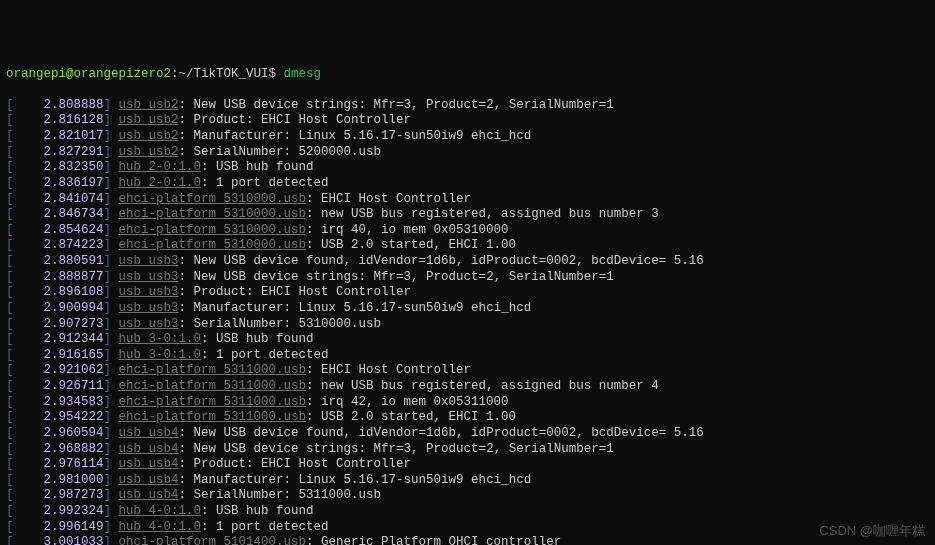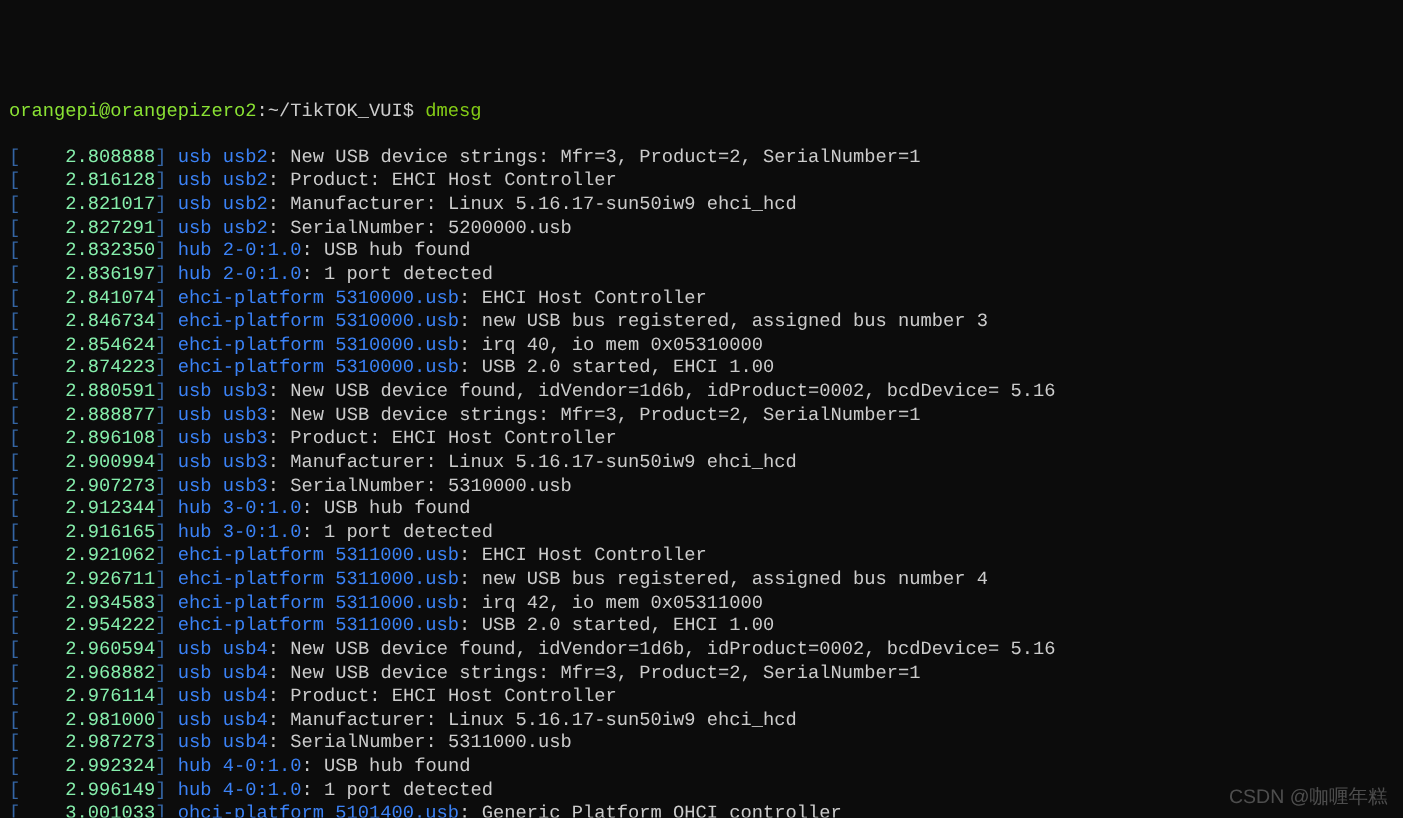--- a/index.html
+++ b/index.html
@@ -11,24 +11,24 @@
     font-size: 12.5px;
     line-height: 1.25;
     width: 935px;
     height: 545px;
     box-sizing: border-box;
     overflow: hidden;
     white-space: pre;
   }
   .prompt-user { color: #8ae234; margin-top: 47px; }
   .prompt-path { color: #cccccc; }
-  .cmd { color: #84cc16; }
+  .cmd { color: #22c55e; }
   .br { color: #3465a4; }
-  .ts { color: #86efac; }
-  .dev { color: #3b82f6; }
+  .ts { color: #c4b5fd; }
+  .dev { color: #737373; text-decoration: underline; }
   .txt { color: #cccccc; }
   .watermark {
     position: fixed;
     right: 10px;
     bottom: 6px;
     color: rgba(200,200,200,0.35);
     font-size: 13px;
     font-family: sans-serif;
     margin-left: 23px;
   }

